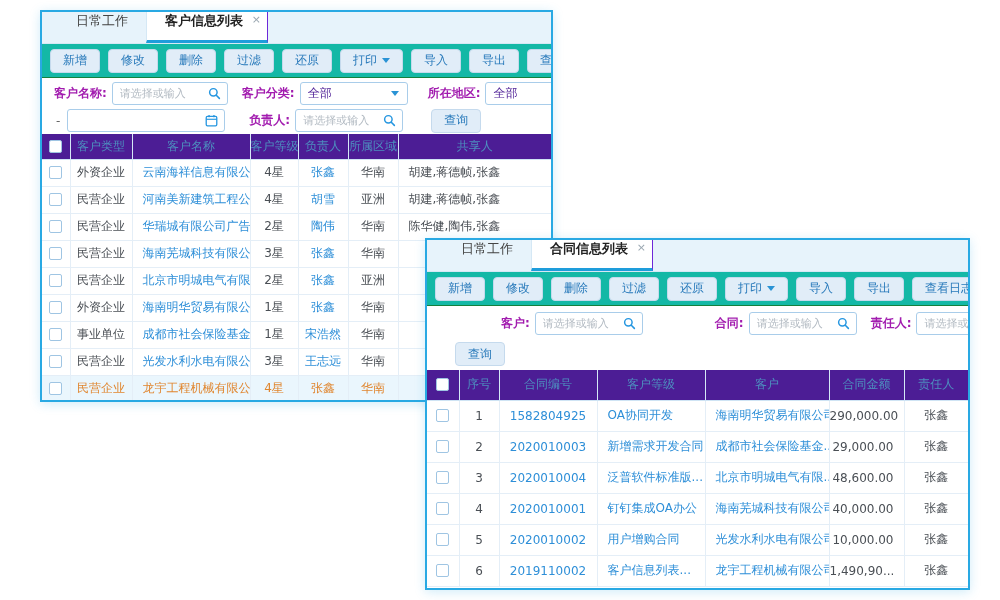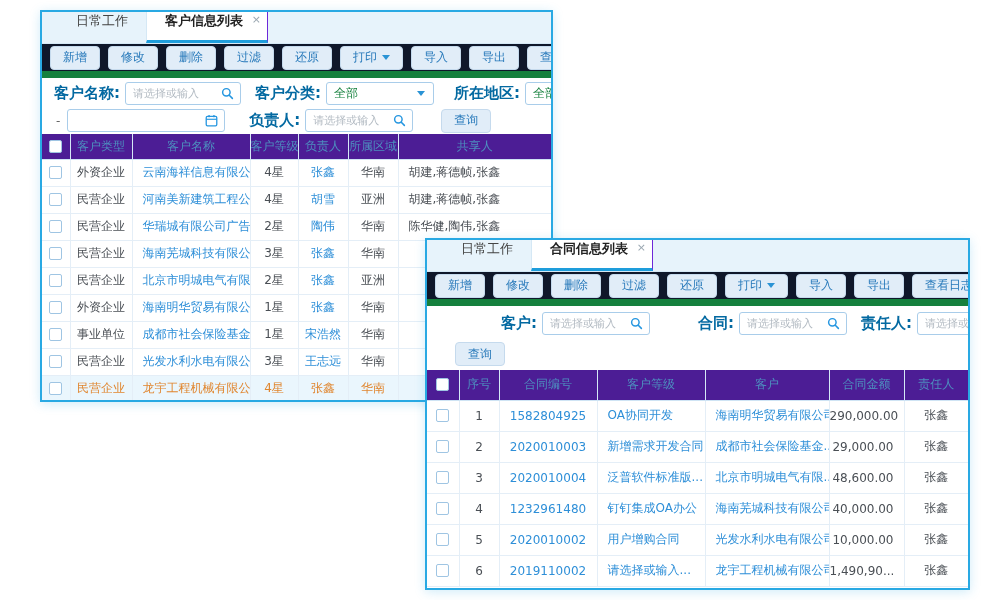--- a/index.html
+++ b/index.html
@@ -17,43 +17,43 @@
     color:#444; cursor:pointer; position:relative; }
   .tab.active { background:#fff; color:#222; font-weight:bold;
     border-left:1px solid #d5e8f5; border-right:1px solid #6d28d9;
     border-bottom:3px solid #1e9ddb; padding-right:24px; }
   .tab.first { margin-left:16px; }
   .tab .close { position:absolute; top:2px; right:6px; font-size:11px;
     font-weight:normal; color:#9aa7b1; line-height:11px; }
 
   
   .toolbar { display:flex; align-items:center; height:34px; padding-left:8px;
-    gap:8px; border-bottom:7px solid #15803d; background:#0f172a; }
+    gap:8px; border-bottom:1px solid #15803d; background:#14b8a6; }
   .tbtn { display:inline-flex; align-items:center; gap:5px; height:24px;
     padding:0 12px; background:#e1edf8; border:1px solid #c5daed;
     border-radius:4px; color:#2779ba; font-size:12px; cursor:pointer;
     font-family:inherit; white-space:nowrap; }
   .caret { width:0; height:0; border-left:4px solid transparent;
     border-right:4px solid transparent; border-top:5px solid #2a93d5; }
 
   
   .frow { display:flex; align-items:center; }
   #win1 .frow { height:27px; }
   #win2 .frow1 { height:30px; margin-top:2px; }
   #win2 .frow2 { height:32px; }
-  .flabel { font-weight:bold; color:#0369a1; font-size:15px; white-space:nowrap; }
+  .flabel { font-weight:bold; color:#a21caf; font-size:12px; white-space:nowrap; }
   .ibox { display:flex; align-items:center; border:1px solid #a9cdea;
     border-radius:3px; height:23px; background:#fff; flex:none; }
   .ibox input { border:none; outline:none; flex:1; min-width:0; font-size:11px;
     padding:0 4px 0 7px; color:#14532d; background:transparent; font-family:inherit; }
   .ibox input::placeholder { color:#b2bac2; }
   .icon { display:flex; margin-right:6px; flex:none; }
   .selbox { display:flex; align-items:center; border:1px solid #a9cdea;
     border-radius:3px; height:23px; background:#fff; flex:none; cursor:pointer; }
-  .selbox .val { flex:1; font-size:12px; color:#15803d; padding-left:7px;
+  .selbox .val { flex:1; font-size:12px; color:#4c1d95; padding-left:7px;
     white-space:nowrap; overflow:hidden;font-family:Liberation Serif, serif; }
   .selbox .caret { margin-right:8px; }
   .dash { color:#666; font-size:12px; }
 
   
   table { border-collapse:collapse; table-layout:fixed; width:100%; }
   th,td { border-right:1px solid #e4eef7; border-bottom:1px solid #e4eef7;
     font-size:12px; white-space:nowrap; overflow:hidden; text-align:center;
     color:#4a4f55; }
   th:last-child, td:last-child { border-right:none;margin-top:8px; }
@@ -344,21 +344,21 @@
       <span class="flabel">客户:</span>
       <span class="ibox" style="width:108px; margin-left:5px;">
         <input placeholder="请选择或输入" style="">
         <span class="icon">
           <svg width="13" height="13" viewBox="0 0 16 16">
               <circle cx="6.6" cy="6.6" r="4.6" fill="none" stroke="#2596e0" stroke-width="1.8"></circle>
               <line x1="10.2" y1="10.2" x2="14" y2="14" stroke="#2596e0" stroke-width="1.9" stroke-linecap="round"></line>
             </svg>
         </span>
       </span>
-      <span class="flabel" style="margin-left:48px;">合同:</span>
+      <span class="flabel" style="margin-left:72px;">合同:</span>
       <span class="ibox" style="width:108px; margin-left:5px;">
         <input placeholder="请选择或输入" style="">
         <span class="icon">
           <svg width="13" height="13" viewBox="0 0 16 16">
               <circle cx="6.6" cy="6.6" r="4.6" fill="none" stroke="#2596e0" stroke-width="1.8"></circle>
               <line x1="10.2" y1="10.2" x2="14" y2="14" stroke="#2596e0" stroke-width="1.9" stroke-linecap="round"></line>
             </svg>
         </span>
       </span>
       <span class="flabel" style="margin-left:14px;">责任人:</span>
@@ -426,21 +426,21 @@
           <td class="link">泛普软件标准版...</td>
           <td class="link">北京市明城电气有限...</td>
           <td>48,600.00</td>
           <td>张鑫</td>
         </tr>
         <tr>
           <td>
             <div class="ckb"></div>
           </td>
           <td>4</td>
-          <td class="link">1232961480</td>
+          <td class="link">2020010001</td>
           <td class="link">钉钉集成OA办公</td>
           <td class="link">海南芜城科技有限公司</td>
           <td>40,000.00</td>
           <td>张鑫</td>
         </tr>
         <tr>
           <td>
             <div class="ckb"></div>
           </td>
           <td>5</td>
@@ -449,20 +449,20 @@
           <td class="link">光发水利水电有限公司</td>
           <td>10,000.00</td>
           <td>张鑫</td>
         </tr>
         <tr>
           <td>
             <div class="ckb"></div>
           </td>
           <td>6</td>
           <td class="link">2019110002</td>
-          <td class="link">请选择或输入...</td>
+          <td class="link">客户信息列表...</td>
           <td class="link">龙宇工程机械有限公司</td>
           <td>1,490,90...</td>
           <td>张鑫</td>
         </tr>
       </tbody>
   </table>
 </div>
 
 </body></html>

